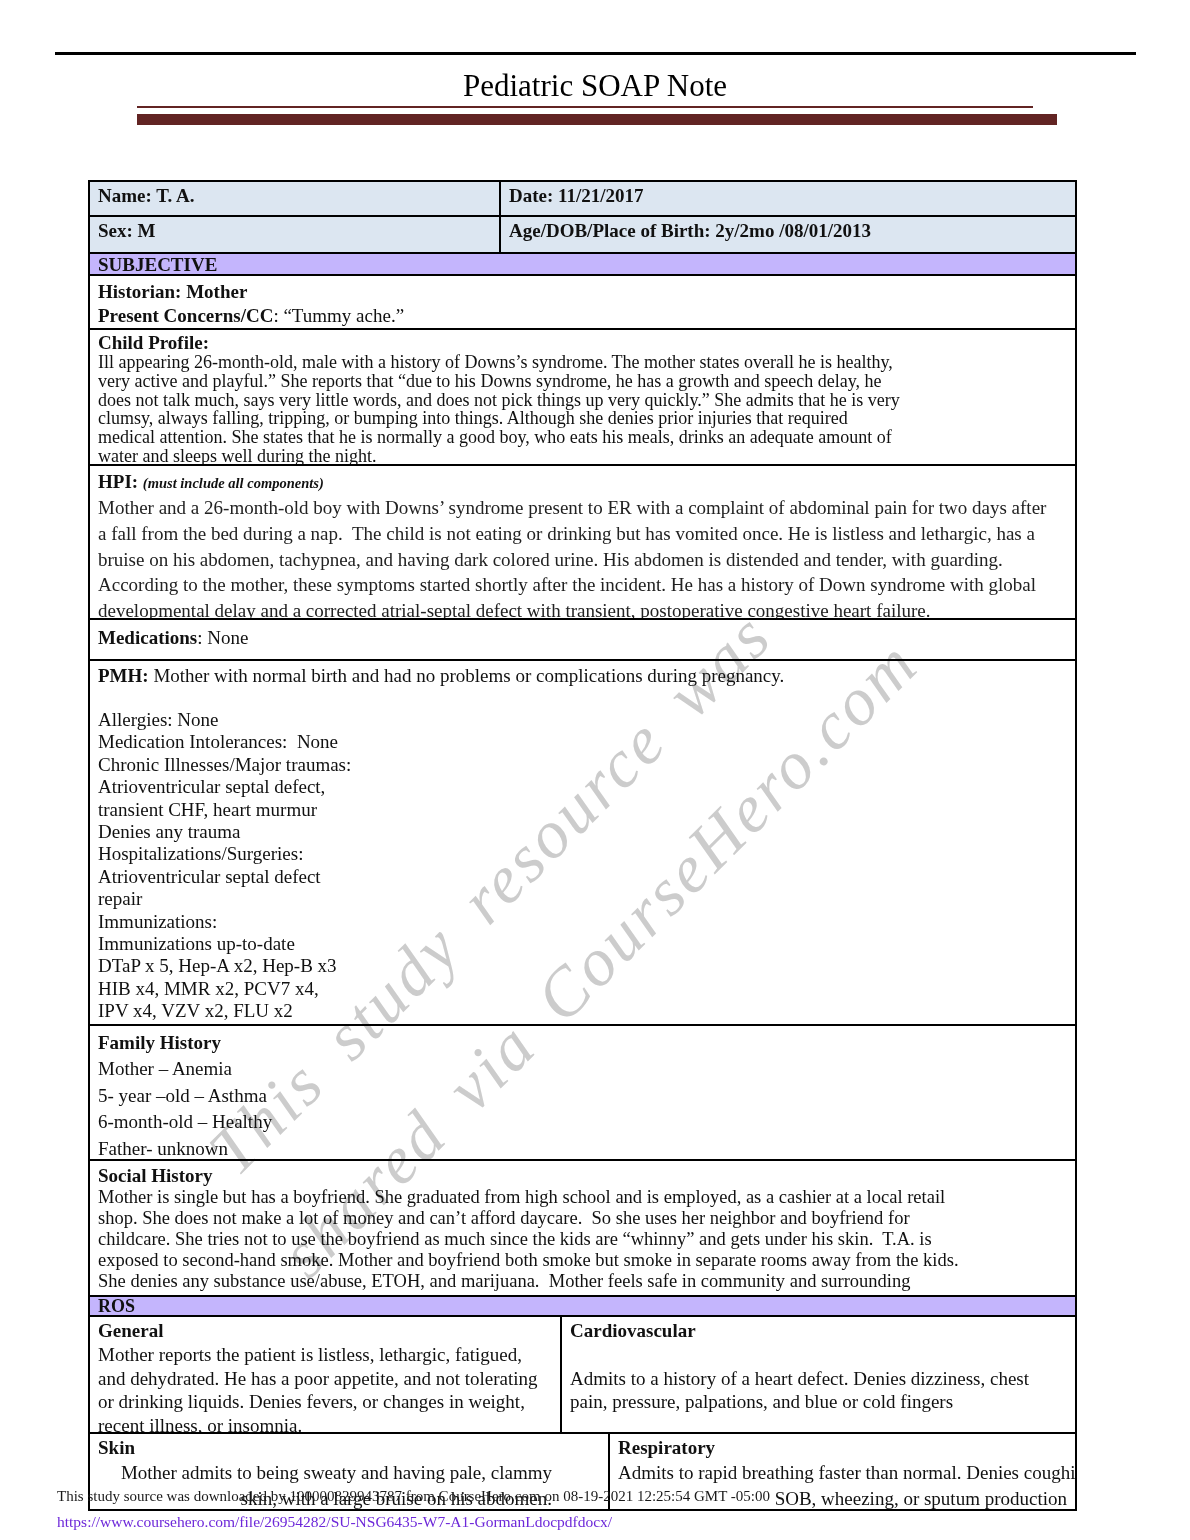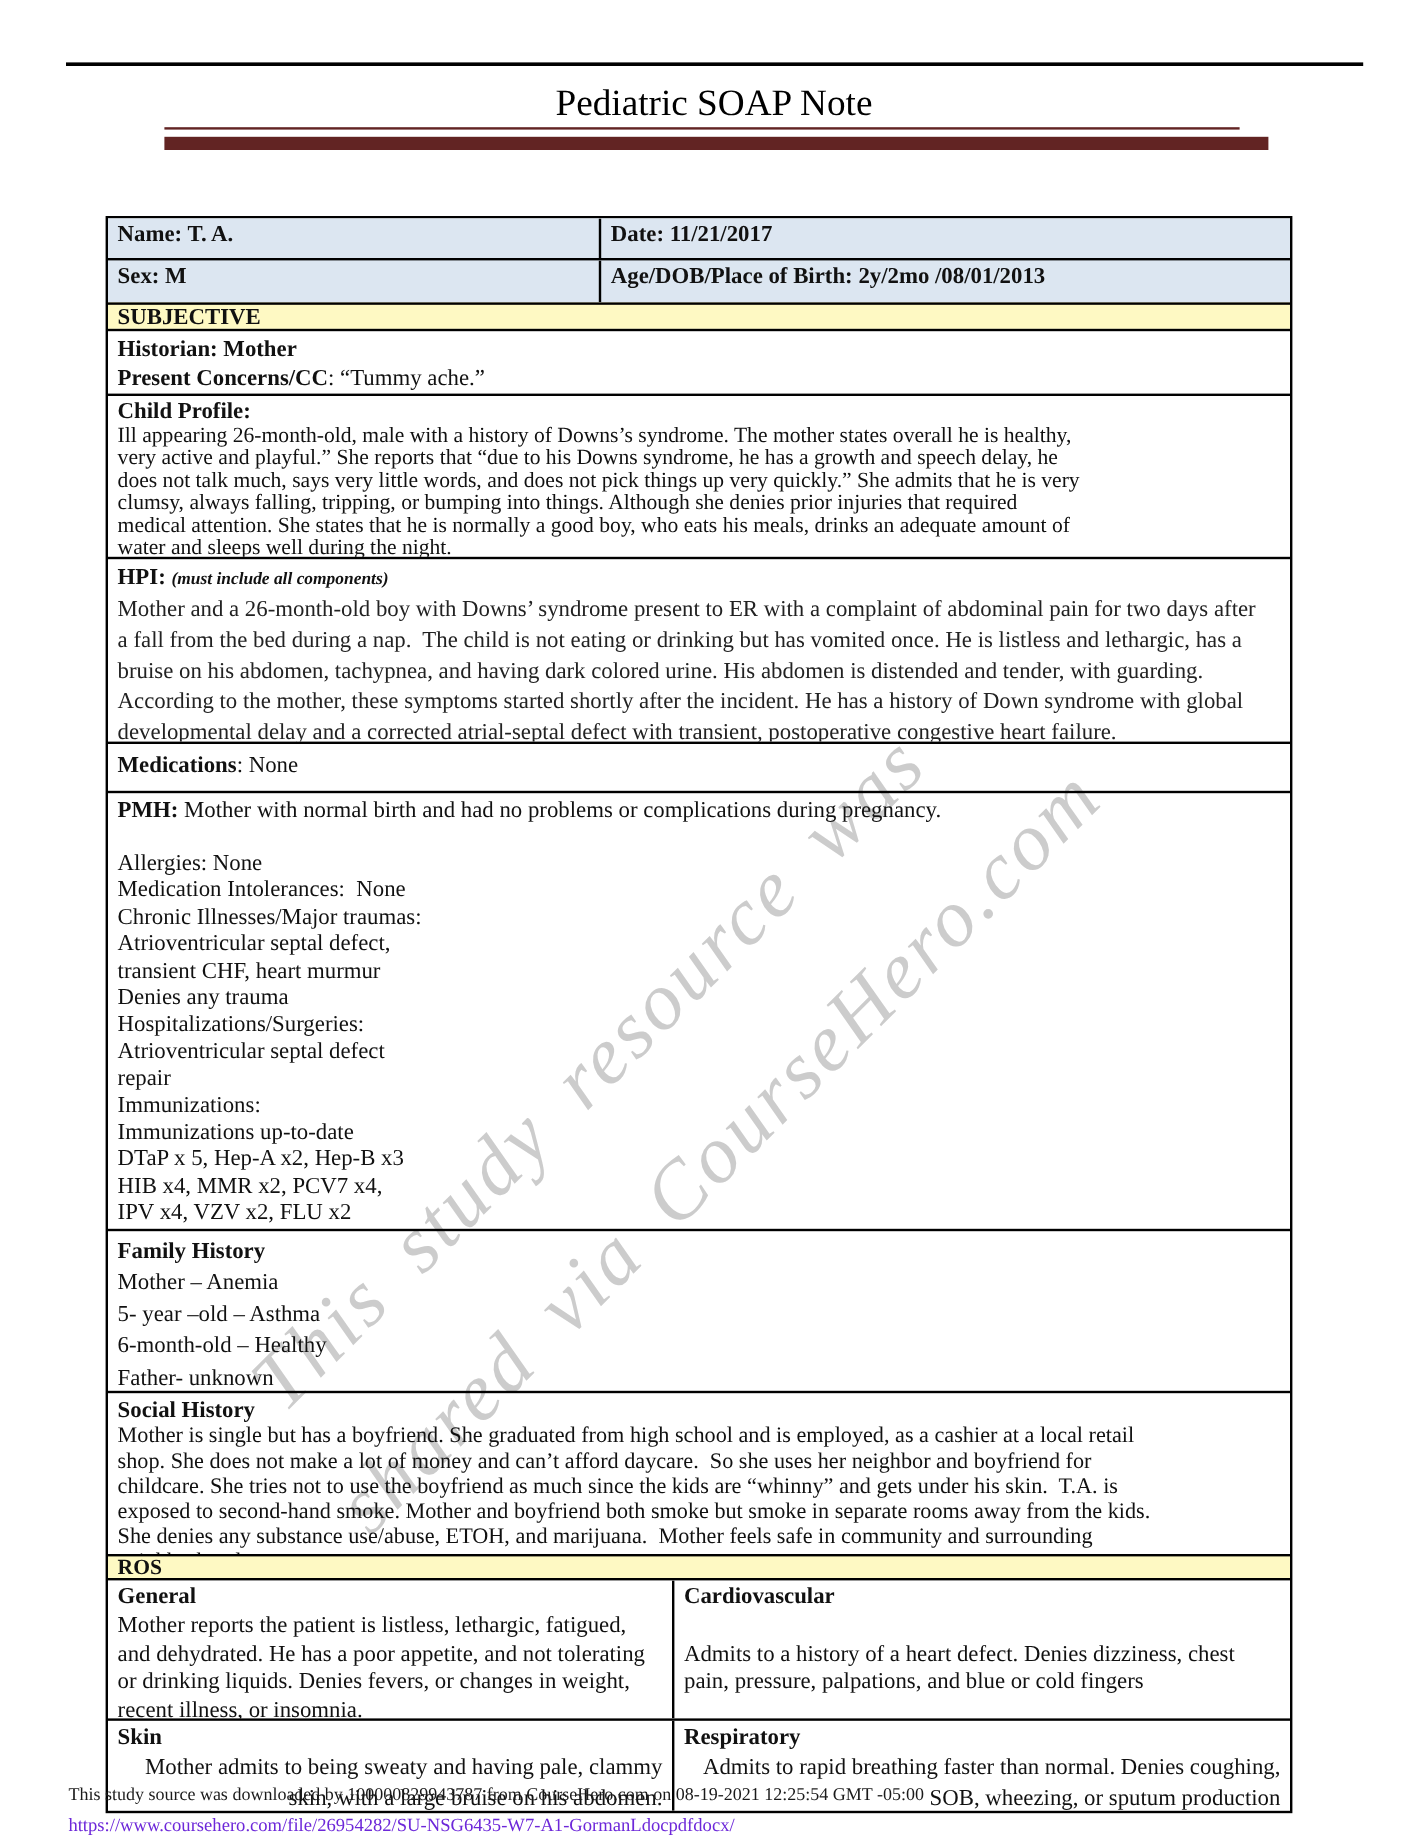--- a/index.html
+++ b/index.html
@@ -29,21 +29,21 @@
   .doc-table {
     position:absolute; left:88px; top:180px; width:989px; z-index:2;
     border:2px solid #000; box-sizing:border-box; font-size:19px;
   }
   .row  { box-sizing:border-box; border-top:2px solid #000; overflow:hidden; position:relative; }
   .row:first-child { border-top:none; }
   .cells { display:flex; height:100%; }
   .cell  { box-sizing:border-box; padding:3px 8px 0 8px; overflow:hidden; }
   .cell + .cell { border-left:2px solid #000; }
   .bg-light { background:#dce6f1; }
-  .bg-band  { background:#fef9c3; font-weight:bold; }
+  .bg-band  { background:#c4b5fd; font-weight:bold; }
   b { font-weight:bold; }
   .ln { white-space:pre; }
 
   .h-r1{height:33px} .h-r2{height:37px} .h-r3{height:22px; line-height:19px; padding:1px 0 0 8px;}
   .h-r4{height:54px} .h-r5{height:136px} .h-r6{height:154px} .h-r7{height:41px}
   .h-r8{height:365px} .h-r9{height:135px} .h-r10{height:136px}
   .h-r11{height:20px; line-height:16px; padding:1px 0 0 8px; font-size:18px;}
   .h-r12{height:117px} .h-r13{height:77px}
 
   .w-left  { width:409px; flex:none; } .w-rest { flex:1; }
@@ -226,21 +226,21 @@
 
     <div class="row h-r13">
       <div class="cells">
         <div class="cell w-left2" style="padding-top:2px;">
           <div class="ros-head">Skin</div>
           <div class="ros-skin">
             <div class="ln">Mother admits to being sweaty and having pale, clammy</div>
             <div class="ln">skin, with a large bruise on his abdomen.</div>
           </div>
         </div>
-        <div class="cell w-rest" style="padding-top:2px;">
+        <div class="cell w-rest" style="padding-top:2px;margin-left:48px;">
           <div class="ros-head">Respiratory</div>
           <div class="ros-skin">
             <div class="ln">Admits to rapid breathing faster than normal. Denies coughing,</div>
             <div class="ln">SOB, wheezing, or sputum production</div>
           </div>
         </div>
       </div>
     </div>
 
   </div>

